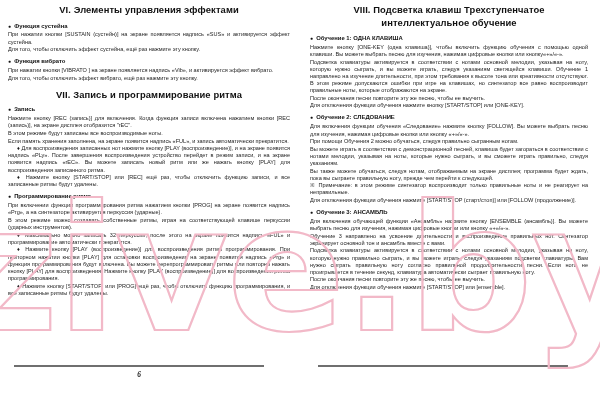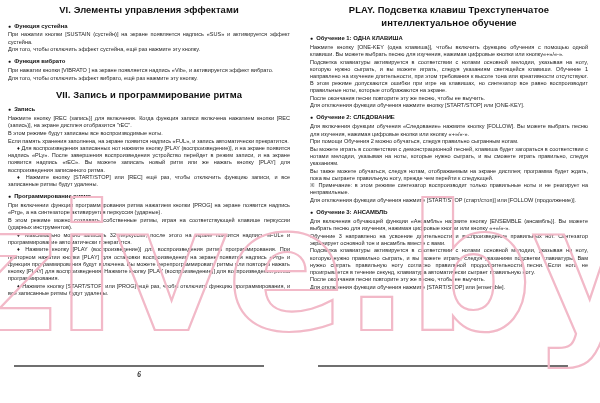--- a/index.html
+++ b/index.html
@@ -184,21 +184,21 @@
       <p class="body">При включении функции программирования ритма нажатием кнопки [PROG] на экране появится надпись «Prg», а на синтезаторе активируется перкуссия (ударные).</p>
       <p class="body">В этом режиме можно создавать собственные ритмы, играя на соответствующей клавише перкуссии (ударных инструментов).</p>
       <p class="body sub">♦ Максимально можно записать 32 перкуссии; после этого на экране появится надпись «FUL» и программирование автоматически прекратится.</p>
       <p class="body sub">♦ Нажмите кнопку [PLAY (воспроизведение)] для воспроизведения ритма программирования. При повторном нажатии кнопки [PLAY] для остановки воспроизведения на экране появится надпись «Prg» и функция программирования будут включена. Вы можете перепрограммировать ритмы или повторно нажать кнопку [PLAY] для воспроизведения. Нажмите кнопку [PLAY (воспроизведение)] для воспроизведения ритма программирования.</p>
       <p class="body sub">♦ Нажмите кнопку [START/STOP] или [PROG] ещё раз, чтобы отключить функцию программирования, и все записанные ритмы будут удалены.</p>
 
     </div>
 
     <div class="col col-right">
 
-      <h1 class="section-title tight">PLAY. Подсветка клавиш Трехступенчатое интеллектуальное обучение</h1>
+      <h1 class="section-title tight">VIII. Подсветка клавиш Трехступенчатое интеллектуальное обучение</h1>
 
       <div class="bullet-head first">
         <span class="dot">●</span>
         <span>Обучение 1: ОДНА КЛАВИША</span>
       </div>
       <p class="body">Нажмите кнопку [ONE-KEY (одна клавиша)], чтобы включить функцию обучения с помощью одной клавиши. Вы можете выбрать песню для изучения, нажимая цифровые кнопки или кнопку«+»/«-».</p>
       <p class="body">Подсветка клавиатуры активируется в соответствии с нотами основной мелодии, указывая на ноту, которую нужно сыграть, и вы можете играть, следуя указаниям светящейся клавиши. Обучение 1 направлено на изучение длительности, при этом требования к высоте тона или креативности отсутствуют. В этом режиме допускаются ошибки при игре на клавишах, но синтезатор все равно воспроизводит правильные ноты, которые отображаются на экране.</p>
       <p class="body">После окончания песни повторите эту же песню, чтобы ее выучить.</p>
       <p class="body">Для отключения функции обучения нажмите кнопку [START/STOP] или [ONE-KEY].</p>
 

